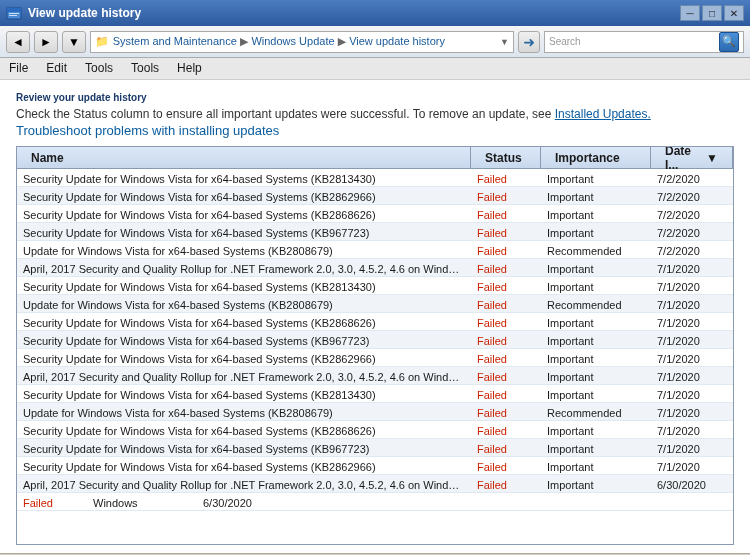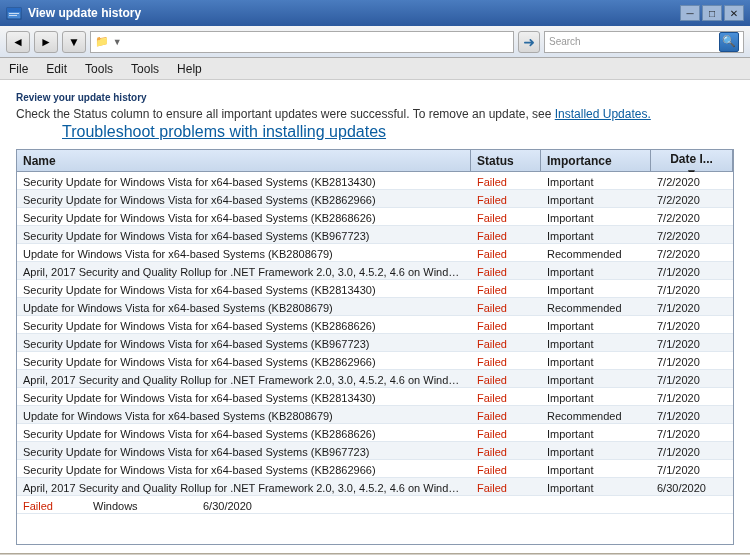--- a/index.html
+++ b/index.html
@@ -137,21 +137,21 @@
       color: white;
       font-size: 11px;
     }
 
     
     .menu-bar {
       background: #e8e8e8;
       border-bottom: 1px solid #ccc;
       padding: 2px 6px;
       display: flex;
-      align-items: center;
+      align-items: flex-start;
       gap: 12px;
       height: 22px;
     }
     .menu-item {
       font-size: 12px;
       color: #1a1a1a;
       cursor: pointer;
       padding: 1px 3px;
     }
 
@@ -176,55 +176,53 @@
       color: #333;
       margin-bottom: 2px;
     }
     .installed-link {
       color: #0a5da0;
       text-decoration: underline;
       cursor: pointer;
     }
     .troubleshoot-link {
       color: #0a5da0;
-      text-decoration: underline;
-      cursor: pointer;
-      font-size: 16px;
+      cursor: pointer;
+      font-size: 13px;
       margin-bottom: 8px;
-      margin-left: 46px;
     }
 
     
     .table-container {
       flex: 1;
       border: 1px solid #8a9ab0;
       overflow: hidden;
       display: flex;
       flex-direction: column;
     }
     .table-header {
       background: linear-gradient(to bottom, #dce8f8, #c8d8ec);
       border-bottom: 1px solid #8a9ab0;
       display: flex;
       align-items: stretch;
       height: 22px;
     }
     .th {
-      padding: 2px 6px;
+      padding: 2px 14px;
       font-size: 12px;
       font-weight: bold;
       color: #1a1a1a;
       border-right: 1px solid #8a9ab0;
       display: flex;
       align-items: center;
     }
     .th-name { flex: 1; }
     .th-status { width: 70px; }
     .th-importance { width: 110px; }
-    .th-date { width: 82px; display: flex; justify-content: space-between; flex-direction: column; }
+    .th-date { width: 82px; display: flex; justify-content: flex-end; }
 
     .table-body {
       flex: 1;
       overflow-y: scroll;
     }
     .table-body::-webkit-scrollbar { width: 16px; }
     .table-body::-webkit-scrollbar-track { background: #f0f0f0; }
     .table-body::-webkit-scrollbar-thumb { background: #b0b8c8; border: 1px solid #8a9ab0; }
 
     .tr {
@@ -284,20 +282,27 @@
     <span>◄</span>
   </div>
   <div class="nav-btn">
     <span>►</span>
   </div>
   <div class="nav-btn">
     <span>▼</span>
   </div>
   <div class="address-bar">
     <span style="color:#d4a000;">📁</span>
+    <span class="address-text">
+      <span style="color:#1a5a9a;">System and Maintenance</span>
+      <span style="color:#666;"> ▶ </span>
+      <span style="color:#1a5a9a;">Windows Update</span>
+      <span style="color:#666;"> ▶ </span>
+      <span style="color:#1a5a9a;">View update history</span>
+    </span>
     <span class="address-arrow">▼</span>
   </div>
   <div class="go-btn">
     <span>➜</span>
   </div>
   <div class="search-box">
     <input class="search-input" type="text" value="Search" placeholder="Search" style="">
     <div class="search-btn">
       <span>🔍</span>
     </div>

